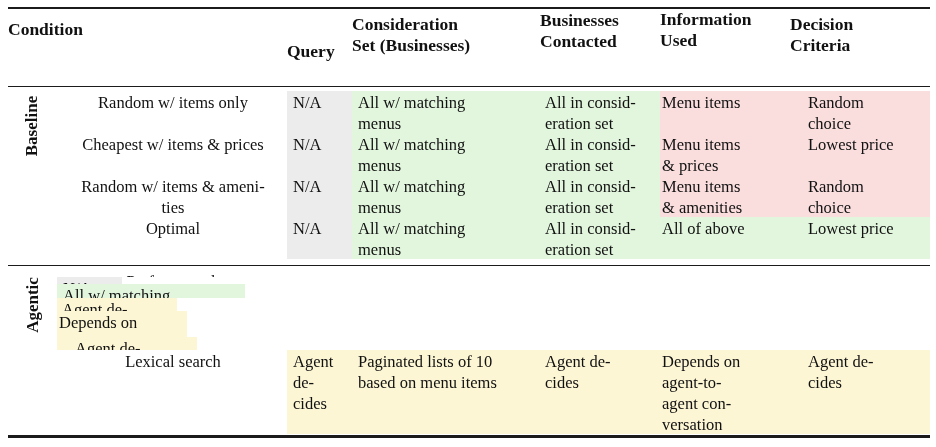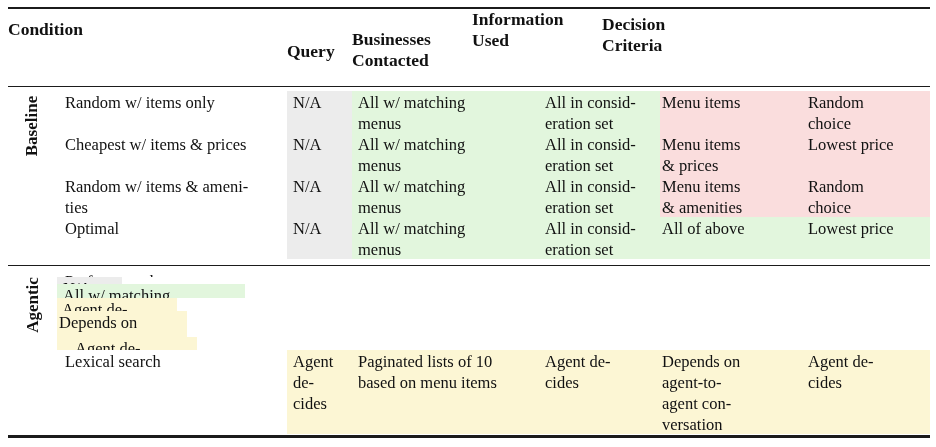--- a/index.html
+++ b/index.html
@@ -13,58 +13,60 @@
   .rule-mid    { border-top: 1.5px solid #1b1b1b; }
   .rule-bottom { border-top: 3px solid #1b1b1b; }
 
   
   .header-row { display: flex; height: 77px; }
   .hcell { font-weight: bold; font-size: 17.5px; line-height: 21px;
            text-align: left; white-space: pre-line; }
   .h-cond   { width: 279px; padding-top: 10px; }
   .h-query  { width: 65px;  padding-top: 32px; }
   .h-consid { width: 188px; padding-top: 5px; }
-  .h-cont   { width: 120px; padding-top: 20px; }
+  .h-cont   { width: 120px; padding-top: 1px; }
   .h-info   { width: 130px; }
   .h-dec    { width: 140px; padding-top: 5px; }
 
   
   .group { position: relative; }
   .group-baseline { padding: 4px 0 6px 0; }
   .group-agentic  { padding: 4px 0 1px 0; }
 
   .vlabel { position: absolute; left: 0; top: 3px; width: 49px; height: 72px;
             display: flex; align-items: center; justify-content: center; }
   .vlabel span { transform: rotate(-90deg); white-space: nowrap;
                  font-weight: bold; font-size: 17px; }
 
   .row { display: flex; margin-left: 49px; }
   .row-b  { height: 42px; }
   .row-perfect { height: 80px; flex-direction: column; }
   .row-lexical { height: 84px; }
 
   .cell { font-size: 16.5px; line-height: 21px; white-space: pre-line;
           overflow: hidden; }
-  .c0 { width: 230px; padding: 1px 6px 0 8px; }
+  .c0 { width: 230px; padding: 1px 6px 0 8px; text-align: center; }
   .c1 { width: 65px;  padding: 1px 4px 0 6px; }
   .c2 { width: 188px; padding: 1px 6px 0 6px; }
   .c3 { width: 120px; padding: 1px 4px 0 5px; }
   .c4 { width: 130px; padding: 1px 4px 0 2px; }
   .c5 { width: 140px; padding: 1px 4px 0 18px; }
 </style>
 </head>
 <body>
 
 <div class="table-wrap">
 
   <div class="rule rule-top"></div>
 
   <div class="header-row">
     <div class="hcell h-cond">Condition</div>
     <div class="hcell h-query">Query</div>
+    <div class="hcell h-consid">Consideration
+Set (Businesses)</div>
     <div class="hcell h-cont">Businesses
 Contacted</div>
     <div class="hcell h-info">Information
 Used</div>
     <div class="hcell h-dec">Decision
 Criteria</div>
   </div>
 
   <div class="rule rule-mid"></div>
 

